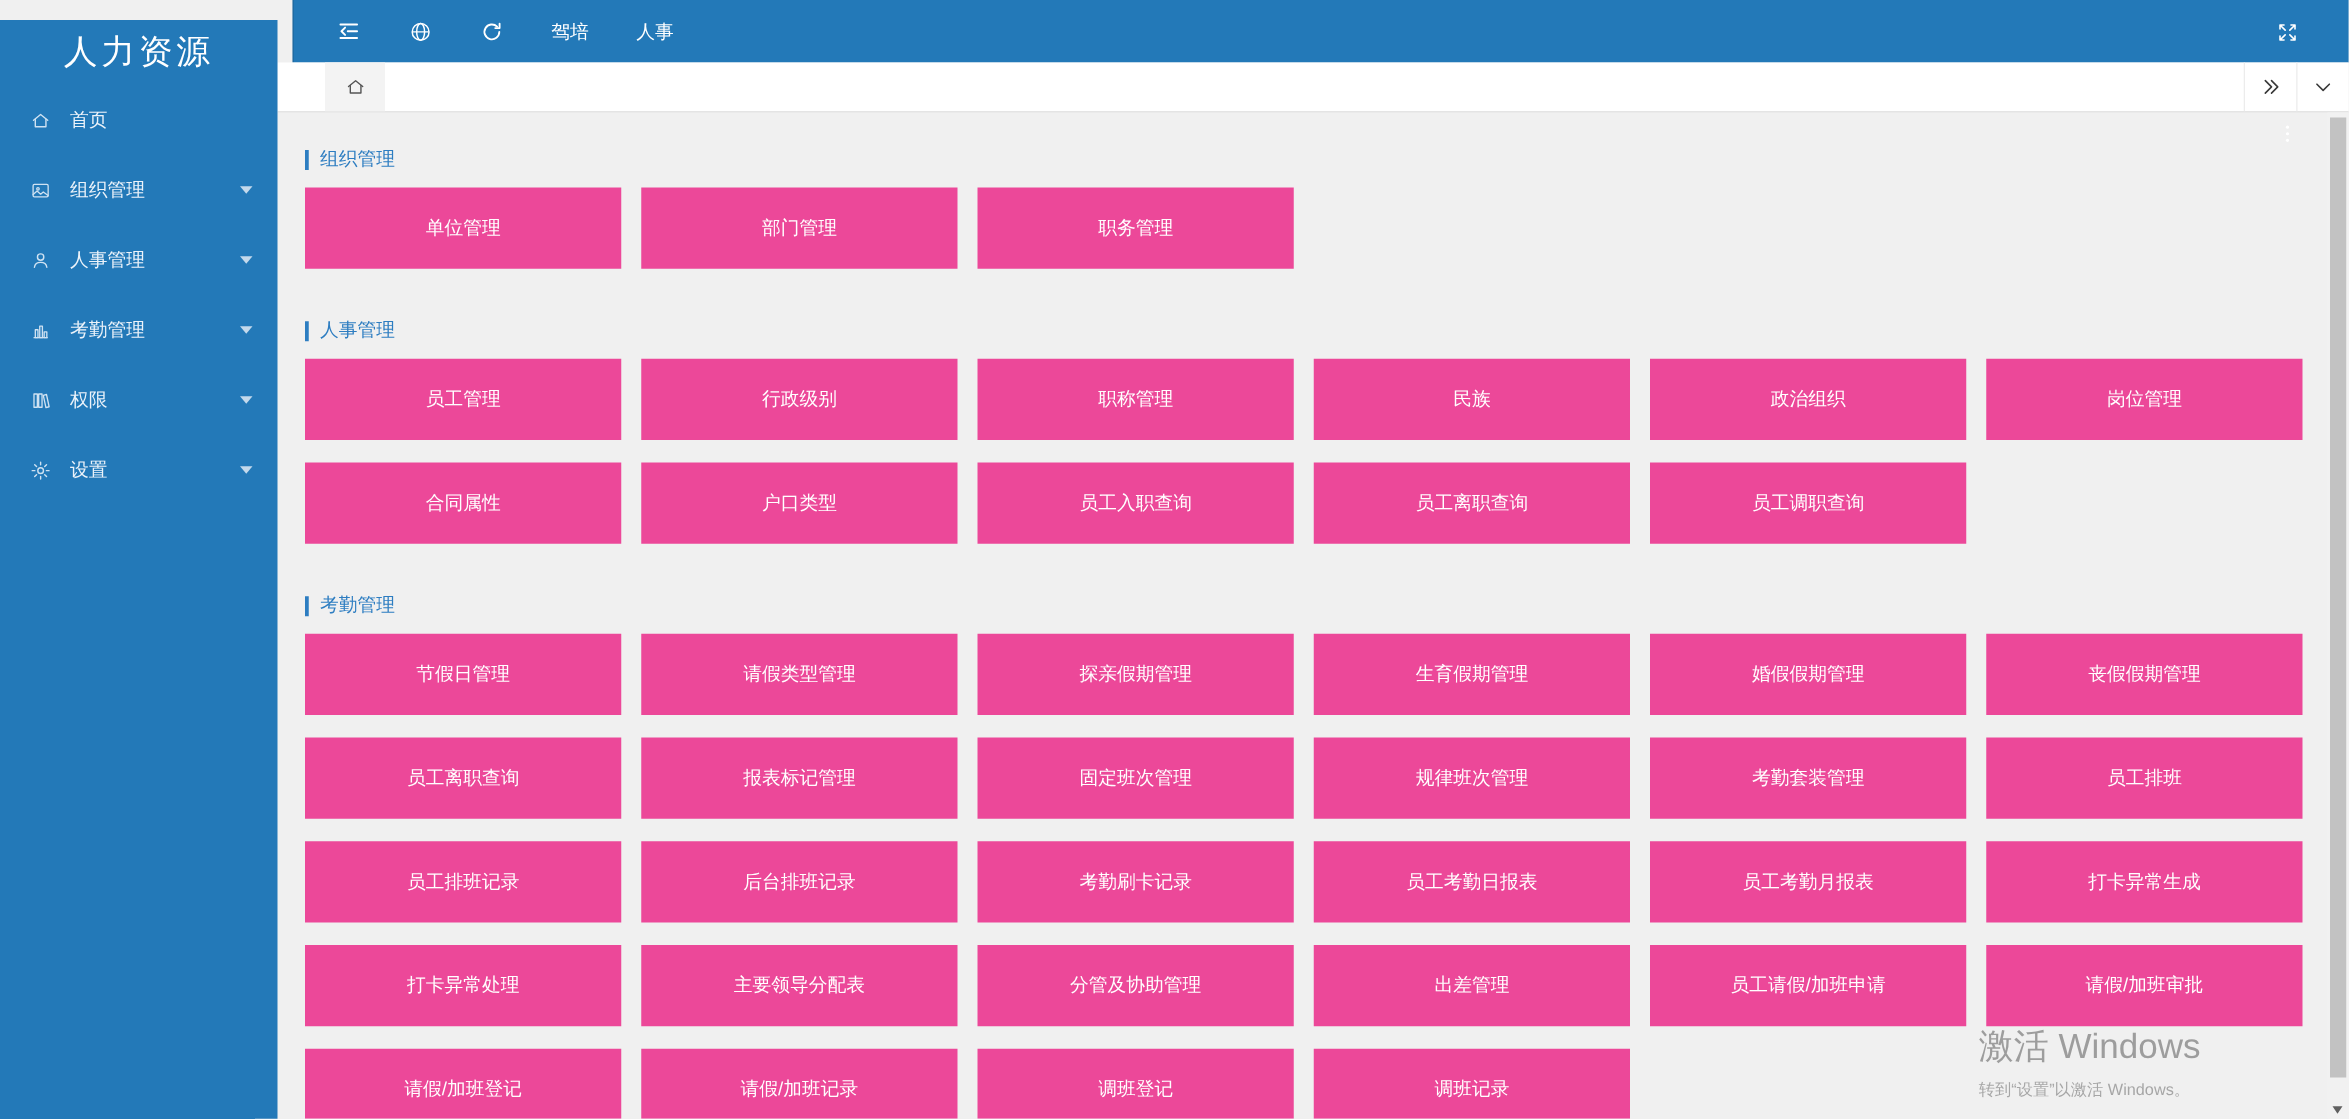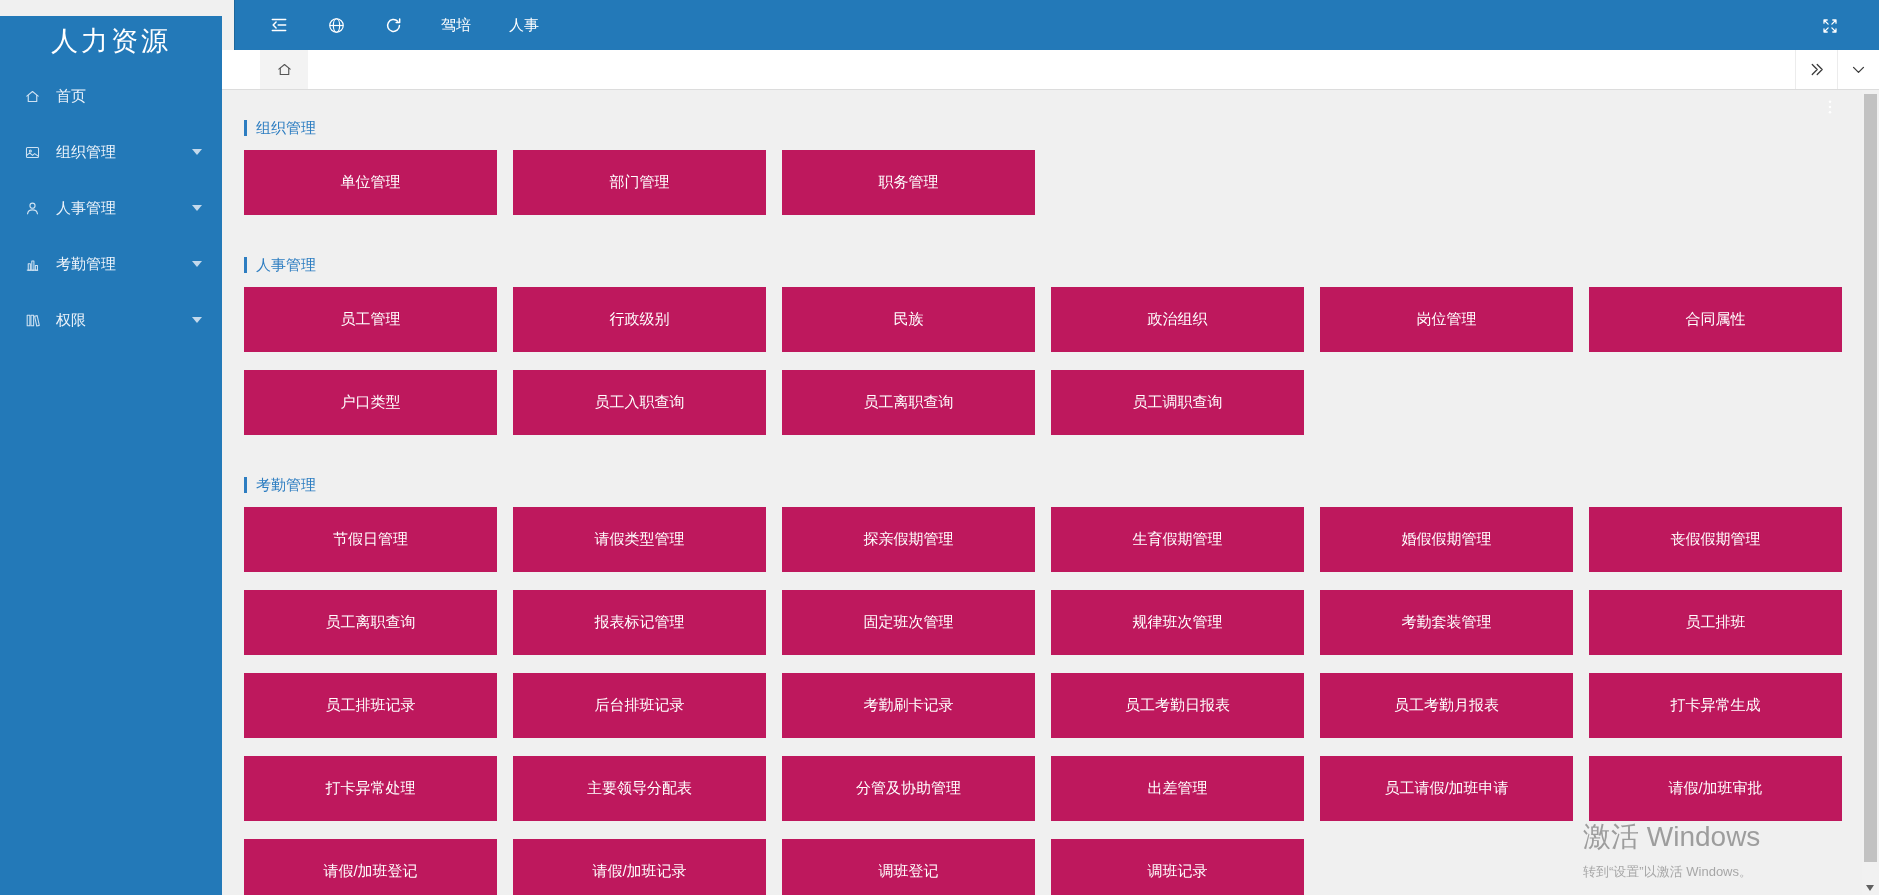--- a/index.html
+++ b/index.html
@@ -67,21 +67,21 @@
   .section { margin-top: 42px; }
   .section:first-child { margin-top: 30px; }
   .section-title {
     font-size: 15px; color: #2d7dc1; line-height: 16px;
     border-left: 3px solid #2d7dc1; padding-left: 9px; margin-bottom: 14px;
   }
   .grid {
     display: grid; grid-template-columns: repeat(6, 253px); gap: 18px 16px;
   }
   .tile {
-    height: 65px; background: #be185d; color: #fff; font-size: 15px;
+    height: 65px; background: #ec4899; color: #fff; font-size: 15px;
     display: flex; align-items: center; justify-content: center;
     cursor: pointer; text-align: center;
   }
   
   .scrollbar {
     position: absolute; right: 0; top: 90px; width: 17px; bottom: 0;
     background: #f1f1f1; z-index: 4;
   }
   .scroll-thumb {
     position: absolute; top: 4px; left: 2px; width: 13px; height: 768px;
@@ -151,20 +151,30 @@
       </div>
       <div class="menu-item">
         <span class="icon">
           <svg viewBox="0 0 24 24" width="17" height="17" fill="none" stroke="currentColor" stroke-width="1.5" stroke-linejoin="round">
             <rect x="4.5" y="4.5" width="3.8" height="15"></rect>
             <rect x="9.8" y="4.5" width="3.8" height="15"></rect>
             <path d="M15 6l3.6-.9 3 13.8-3.6.9z"></path>
           </svg>
         </span>
         <span class="mi-label">权限</span>
+        <span class="mi-caret"></span>
+      </div>
+      <div class="menu-item">
+        <span class="icon">
+          <svg viewBox="0 0 24 24" width="17" height="17" fill="none" stroke="currentColor" stroke-width="1.6" stroke-linecap="round">
+            <circle cx="12" cy="12" r="3.2"></circle>
+            <path d="M12 2.5v3M12 18.5v3M2.5 12h3M18.5 12h3M5.3 5.3l2.1 2.1M16.6 16.6l2.1 2.1M18.7 5.3l-2.1 2.1M7.4 16.6l-2.1 2.1"></path>
+          </svg>
+        </span>
+        <span class="mi-label">设置</span>
         <span class="mi-caret"></span>
       </div>
     </nav>
 </aside>
 
 <header class="topbar">
   <div class="tb-left">
     <span class="tb-icon">
       <svg viewBox="0 0 24 24" width="20" height="20" fill="none" stroke="currentColor" stroke-width="1.8" stroke-linecap="round" stroke-linejoin="round">
           <path d="M4 5.5h16M11 12h9M4 18.5h16M8.5 8.5L5 12l3.5 3.5"></path>
@@ -252,20 +262,21 @@
           <div class="tile">单位管理</div>
           <div class="tile">部门管理</div>
           <div class="tile">职务管理</div>
         </div>
       </section>
       <section class="section">
         <div class="section-title">人事管理</div>
         <div class="grid">
           <div class="tile">员工管理</div>
           <div class="tile">行政级别</div>
+          <div class="tile">职称管理</div>
           <div class="tile">民族</div>
           <div class="tile">政治组织</div>
           <div class="tile">岗位管理</div>
           <div class="tile">合同属性</div>
           <div class="tile">户口类型</div>
           <div class="tile">员工入职查询</div>
           <div class="tile">员工离职查询</div>
           <div class="tile">员工调职查询</div>
         </div>
       </section>

